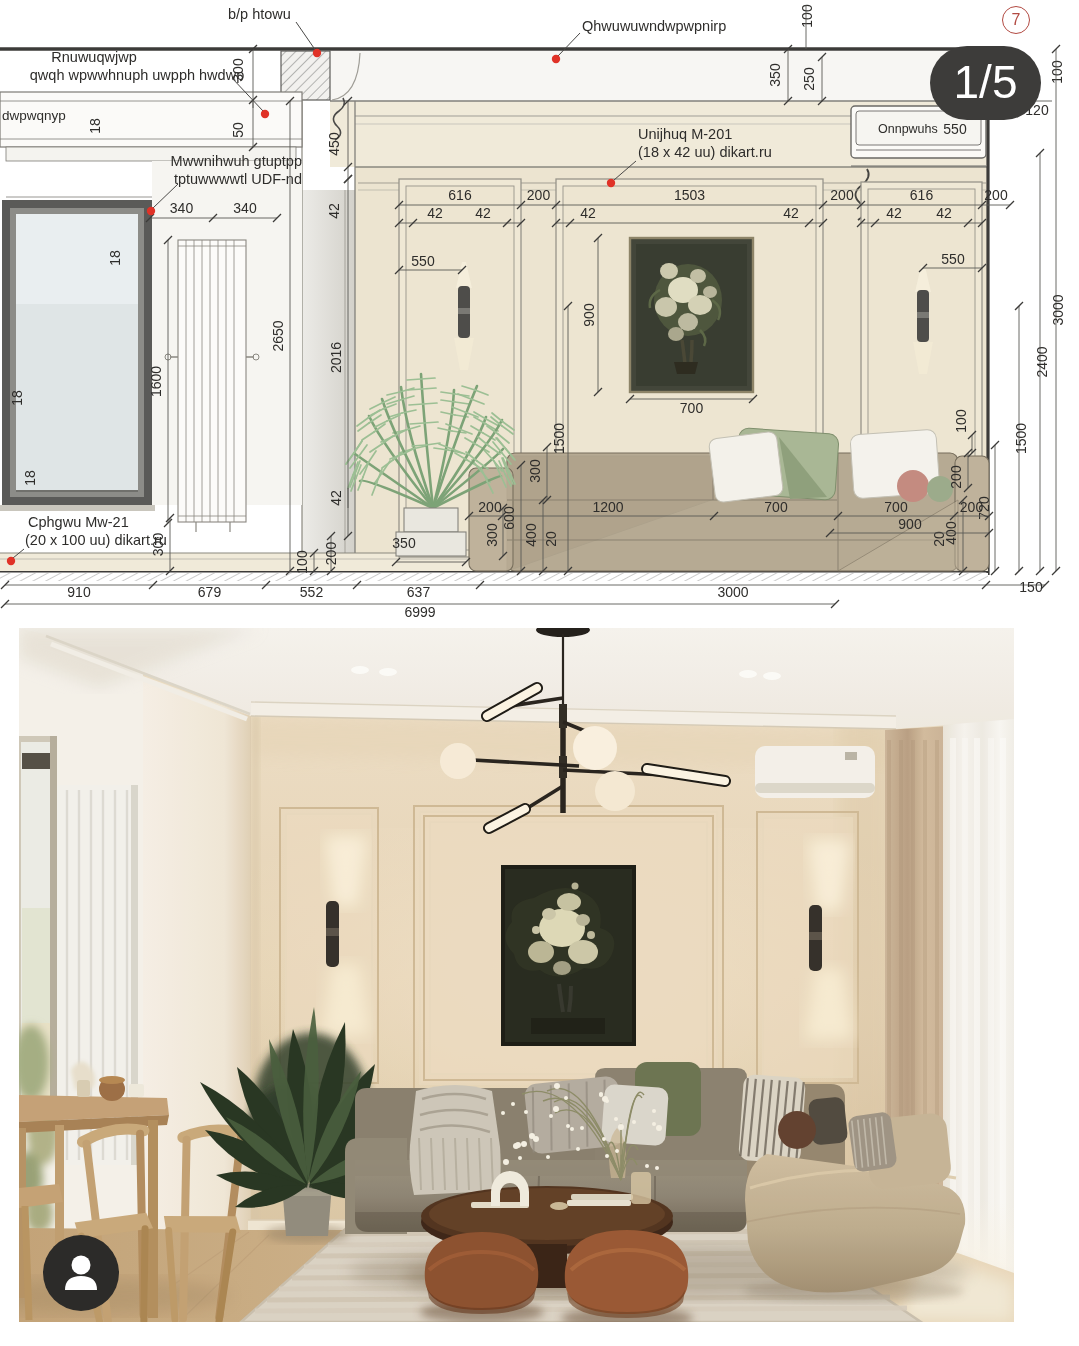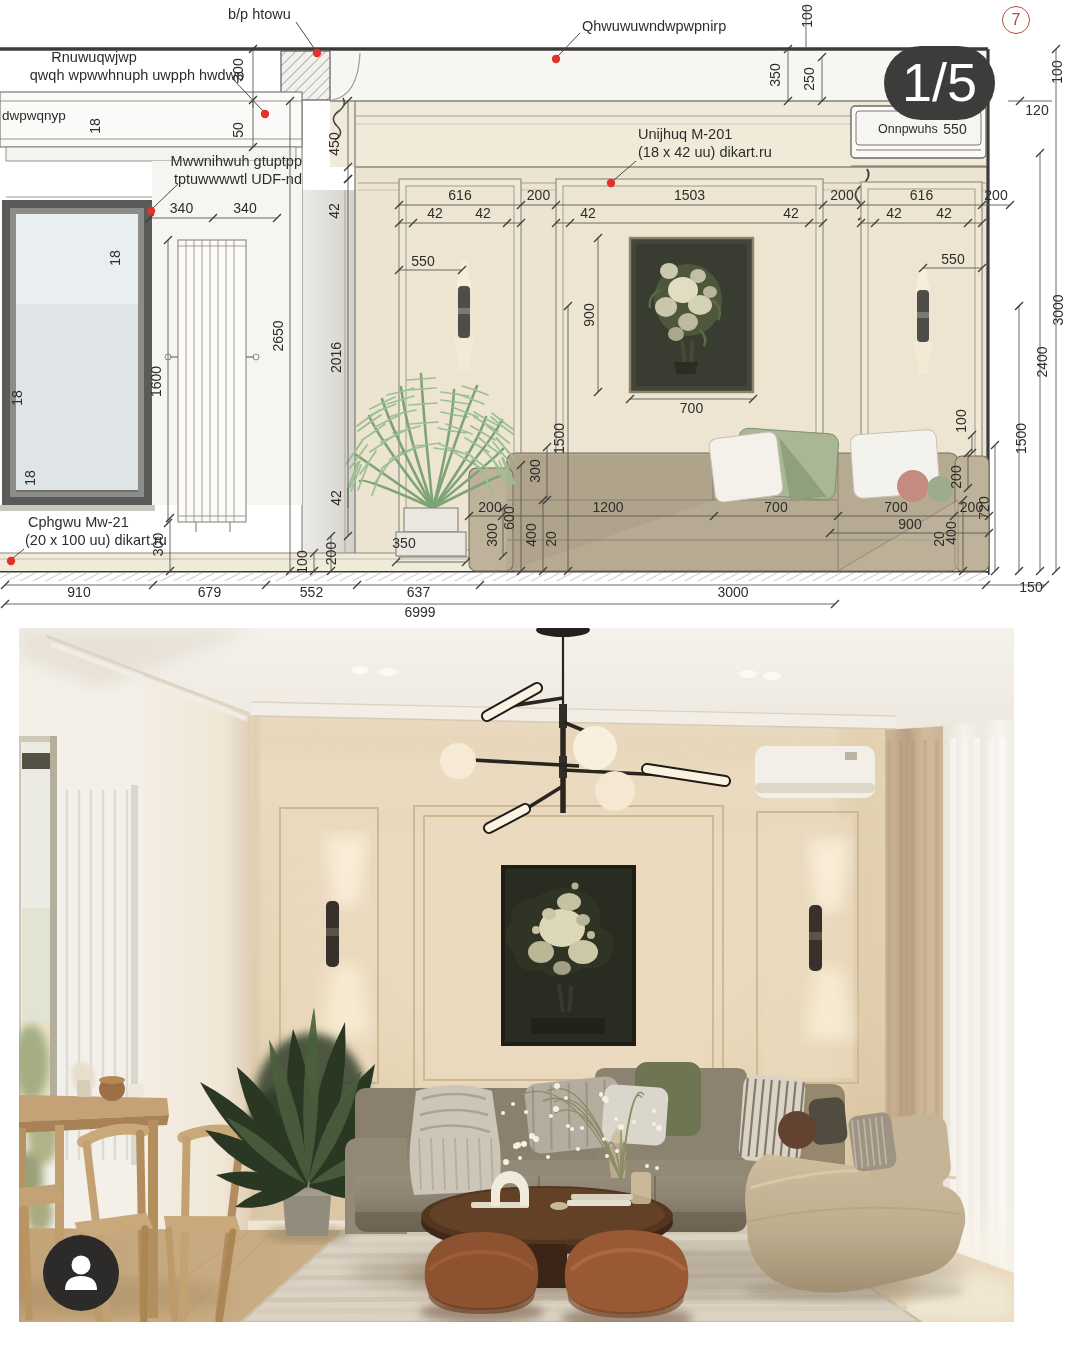--- a/index.html
+++ b/index.html
@@ -1039,21 +1039,21 @@
 <path d="M410 642 q20 -18 52 -18 q34 0 53 18" stroke="#a35d34" stroke-width="4" fill="none" opacity="0.7"></path>
 
 <ellipse cx="608" cy="690" rx="66" ry="11" fill="#5e422b" opacity="0.5" filter="url(#soft4)"></ellipse>
 <path d="M546 654 q-4 -52 62 -52 q65 0 61 52 q-2 32 -61 32 q-60 0 -62 -32 z" fill="#975430"></path>
 <path d="M548 664 q12 20 60 20 q48 0 58 -22 l-2 12 q-10 16 -56 16 q-46 0 -58 -16 z" fill="#6b3a1d" opacity="0.6"></path>
 <path d="M552 642 q22 -20 56 -20 q36 0 58 20" stroke="#b06a3c" stroke-width="4" fill="none" opacity="0.7"></path>
 <rect x="0" y="0" width="995" height="694" fill="#d9c3a0" opacity="0.05"></rect>
 </g>
 </svg>
 
-<div class="abs" style="left:884px;top:46px;width:111px;height:74px;background:#3d3c3a;border-radius:37px;color:#ffffff;font-size:54px;line-height:72px;text-align:center;">1/5</div>
+<div class="abs" style="left:930px;top:46px;width:111px;height:74px;background:#3d3c3a;border-radius:37px;color:#ffffff;font-size:46px;line-height:72px;text-align:center;">1/5</div>
 
 <div class="abs" style="left:1002px;top:6px;width:26px;height:26px;border:1.6px solid #b24a42;border-radius:50%;color:#b24a42;font-size:16px;line-height:26px;text-align:center;">7</div>
 
 <div class="abs" style="left:43px;top:1235px;width:76px;height:76px;background:#2c2b29;border-radius:50%;">
   <svg width="76" height="76" viewBox="0 0 76 76">
     <circle cx="38" cy="30" r="9.5" fill="#fff"></circle>
     <path d="M22 55 q0 -14 16 -14 q16 0 16 14 z" fill="#fff"></path>
   </svg>
 </div>
 </div>

